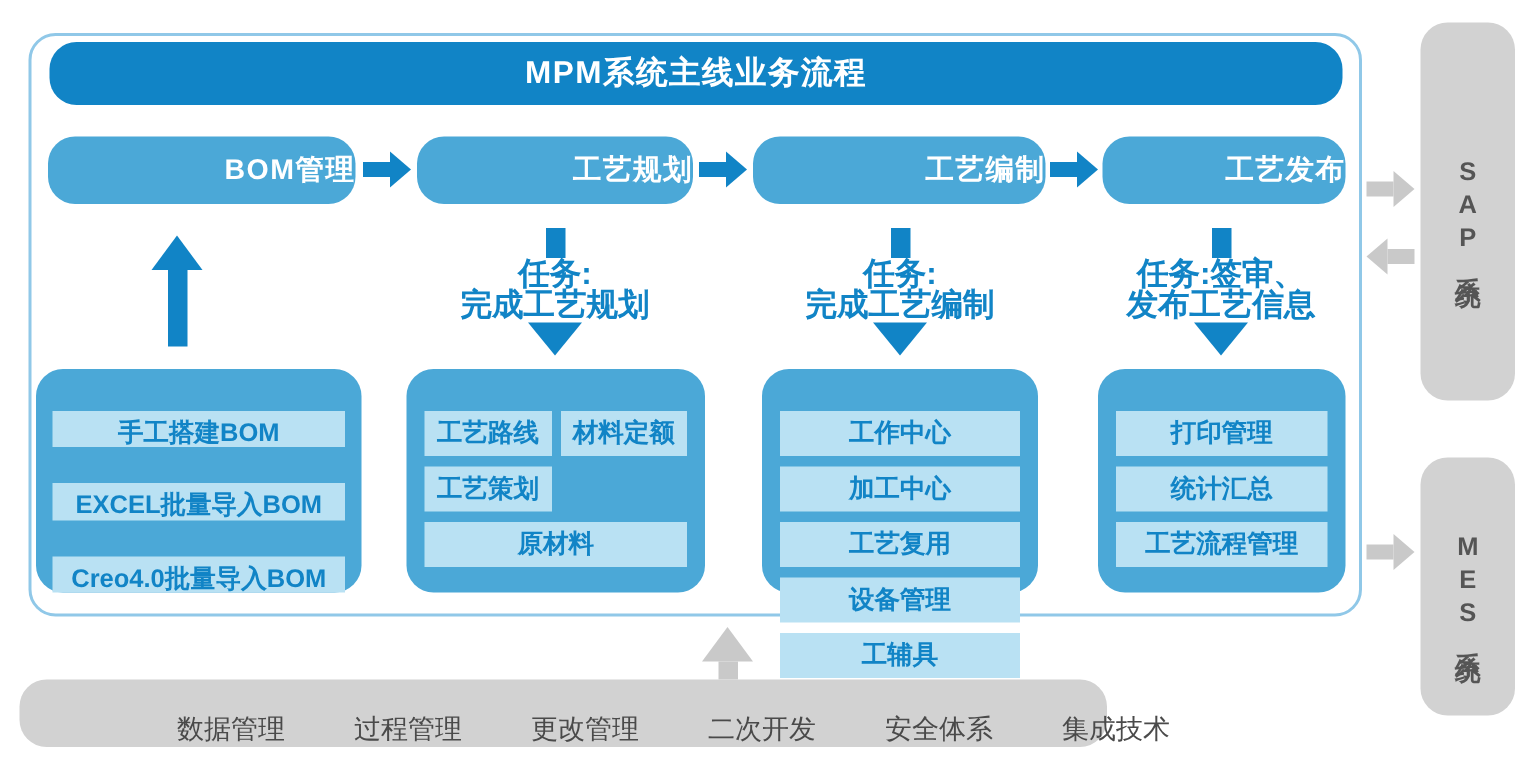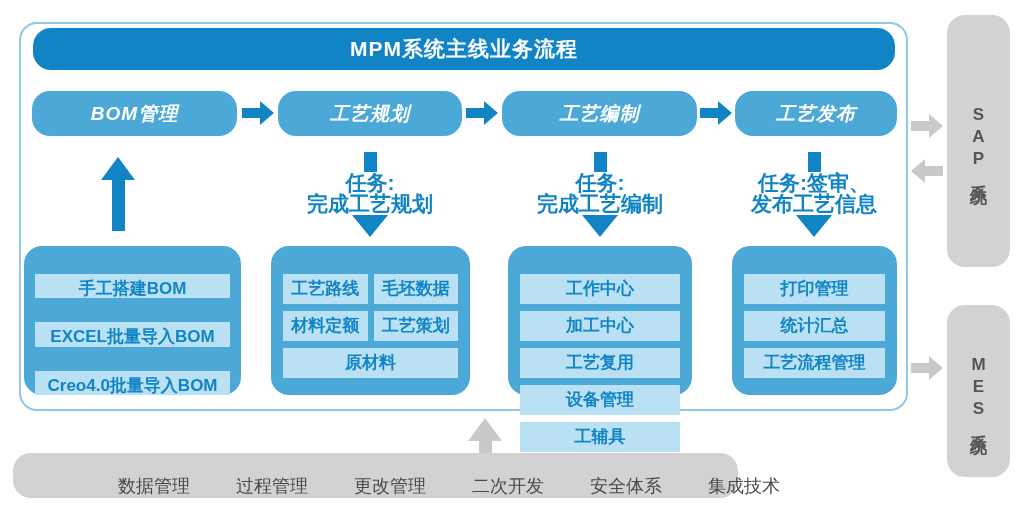--- a/index.html
+++ b/index.html
@@ -11,21 +11,21 @@
 
   
   .main-frame{left:19px;top:22px;width:889px;height:389px;border:2px solid #90c8e8;box-sizing:border-box;background:#ffffff;}
 
   
   .title-bar{left:33px;top:28px;width:862px;height:42px;background:#1184c6;color:#ffffff;
     font-size:21px;font-weight:bold;text-align:center;line-height:42px;letter-spacing:1px;}
 
   
   .proc{top:91px;height:45px;background:#4ba8d7;color:#ffffff;font-size:19px;font-weight:600;
-    text-align:center;line-height:45px;letter-spacing:1px;font-style:italic;}
+    text-align:right;line-height:45px;letter-spacing:1px;}
   .proc.b1{left:32px;width:205px;}
   .proc.b2{left:278px;width:184px;}
   .proc.b3{left:502px;width:195px;}
   .proc.b4{left:735px;width:162px;}
 
   
   .arr{width:32px;height:24px;}
   .arr .shaft{position:absolute;left:0;top:7px;width:18px;height:10px;background:#1184c6;}
   .arr .head{position:absolute;left:18px;top:0;width:0;height:0;
     border-top:12px solid transparent;border-bottom:12px solid transparent;border-left:14px solid #1184c6;}
@@ -132,21 +132,20 @@
   </div>
 
   <div class="abs group g1">
     <div class="cell">手工搭建BOM</div>
     <div class="cell">EXCEL批量导入BOM</div>
     <div class="cell">Creo4.0批量导入BOM</div>
   </div>
 
   <div class="abs group g2">
     <div class="cell">工艺路线</div>
-    <div class="cell">毛坯数据</div>
     <div class="cell">材料定额</div>
     <div class="cell">工艺策划</div>
     <div class="cell full">原材料</div>
   </div>
 
   <div class="abs group g3">
     <div class="cell">工作中心</div>
     <div class="cell">加工中心</div>
     <div class="cell">工艺复用</div>
     <div class="cell">设备管理</div>

